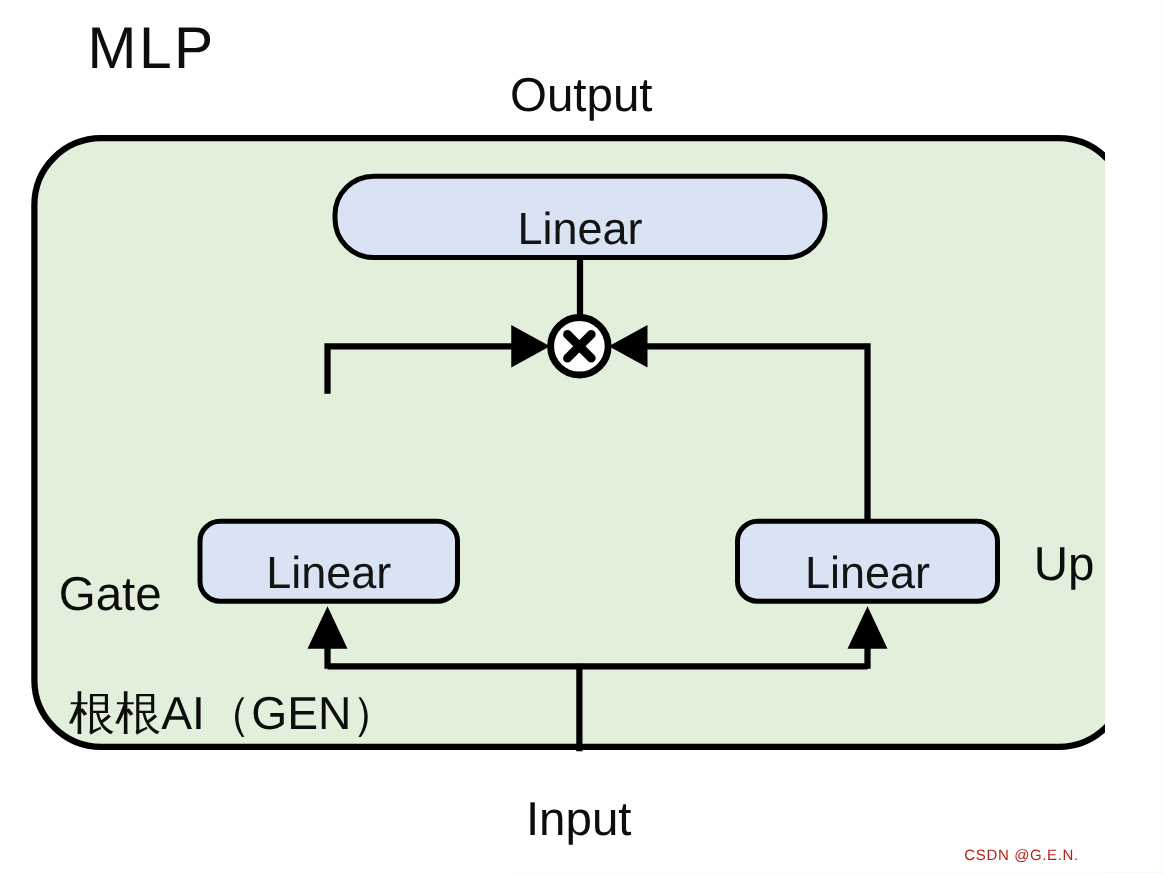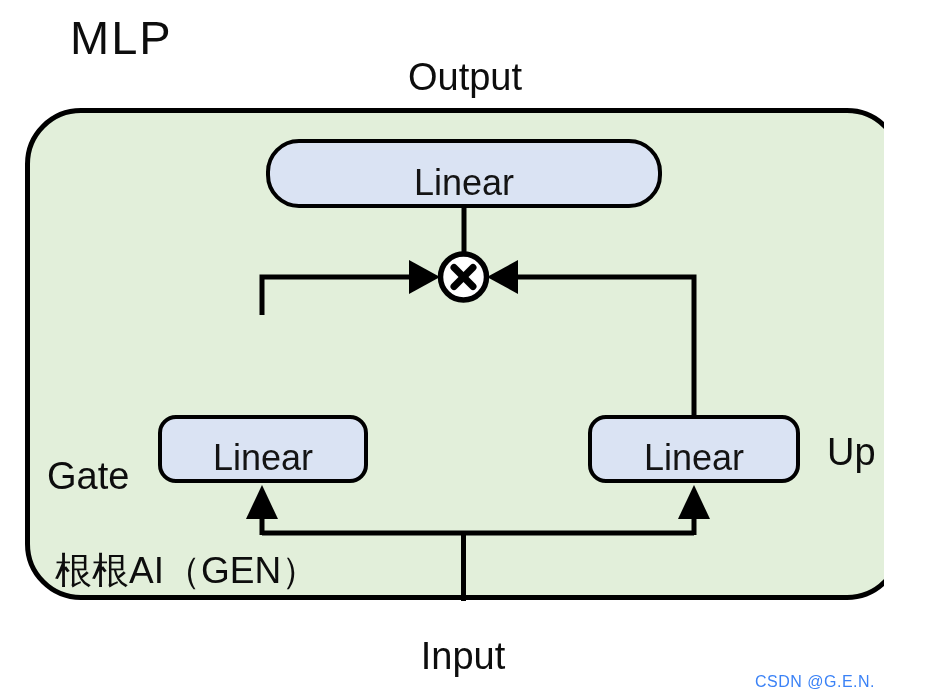--- a/index.html
+++ b/index.html
@@ -86,23 +86,23 @@
 
   .brand-label {
     left: 55px; top: 551px;
     font-size: 37px;
     color: #0d0d0d;
     line-height: 1.1;
     white-space: nowrap;
   }
 
   .watermark {
-    right: 9px; bottom: 7px;
-    font-size: 16px;
-    color: #3b82f6;
+    right: 21px; bottom: 7px;
+    font-size: 12px;
+    color: #b91c1c;
     letter-spacing: 0.5px;
   }
 
   .wires { left: 0; top: 0; width: 930px; height: 698px; pointer-events: none; }
 </style>
 </head>
 <body>
 
 <div class="stage">
 

